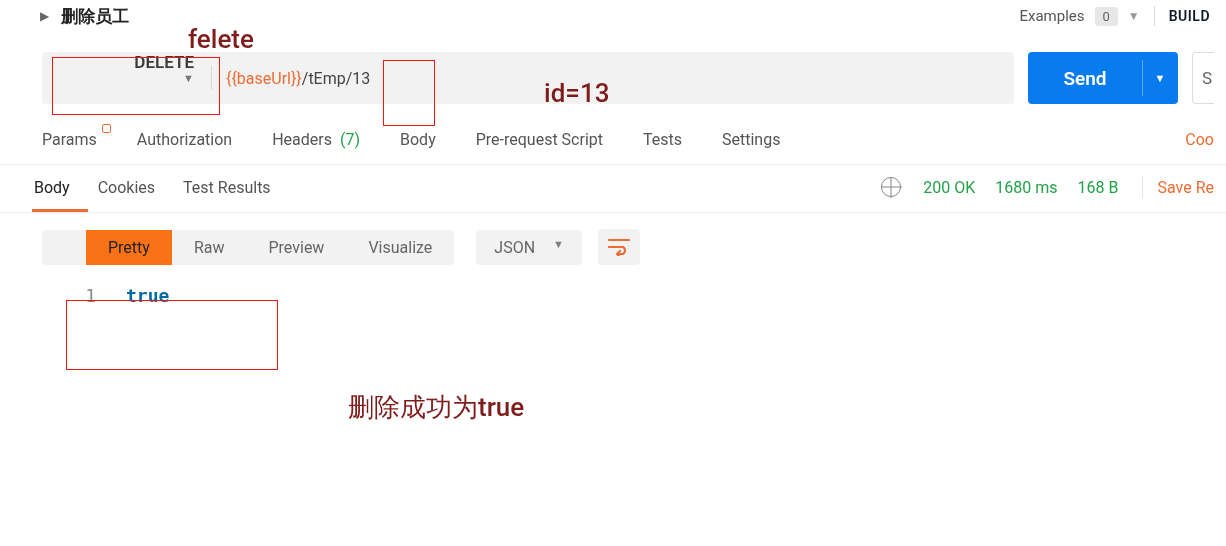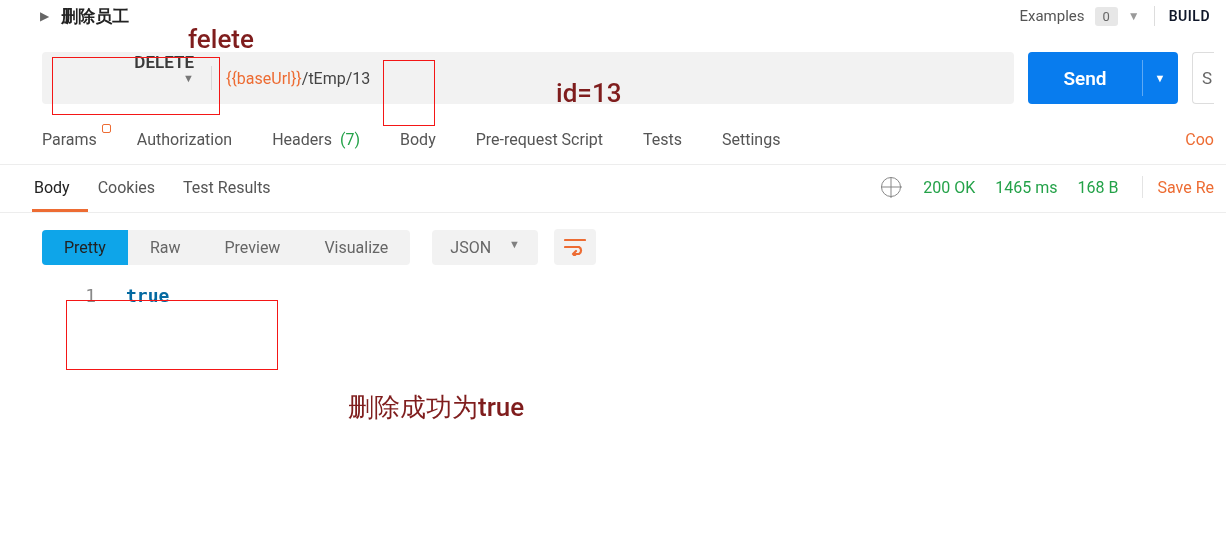--- a/index.html
+++ b/index.html
@@ -242,22 +242,23 @@
   .pill-group {
     display: flex;
     background: #f2f2f2;
     border-radius: 4px;
     overflow: hidden;
   }
   .pill-group .pill {
     padding: 8px 22px;
   }
   .pill-group .pill.active {
-    background: #0ea5e9;
+    background: #f97316;
     color: #222;
+    margin-left: 44px;
   }
   .json-select {
     margin-left: 22px;
     background: #f2f2f2;
     border-radius: 4px;
     padding: 8px 18px;
     display: flex;
     align-items: flex-start;
     gap: 18px;
     color: #666;
@@ -359,21 +360,21 @@
 
 <div class="resp-row">
   <div class="resp-tabs">
     <div class="tab active">Body</div>
     <div class="tab">Cookies</div>
     <div class="tab">Test Results</div>
   </div>
   <span class="spacer"></span>
   <span class="globe-icon"></span>
   <span class="status-seg">200 OK</span>
-  <span class="status-seg">1465 ms</span>
+  <span class="status-seg">1680 ms</span>
   <span class="status-seg">168 B</span>
   <div class="vbar2"></div>
   <span class="save-resp">Save Re</span>
 </div>
 <div class="resp-underline"></div>
 <div class="hr2"></div>
 
 <div class="resp-toolbar">
   <div class="pill-group">
     <div class="pill active">Pretty</div>
@@ -391,18 +392,18 @@
     </svg>
   </div>
 </div>
 
 <div class="code-area">
   <span class="ln">1</span>
   <span class="val">true</span>
 </div>
 
 <div class="anno" style="left:188px; top:24px;">felete</div>
-<div class="anno" style="left:556px; top:78px;">id=13</div>
+<div class="anno" style="left:544px; top:78px;">id=13</div>
 <div class="anno" style="left:348px; top:390px;">删除成功为true</div>
 
 <div class="anno-box" style="left:52px; top:57px; width:168px; height:58px;"></div>
 <div class="anno-box" style="left:383px; top:60px; width:52px; height:66px;"></div>
 <div class="anno-box" style="left:66px; top:300px; width:212px; height:70px;"></div>
 
 </body></html>

